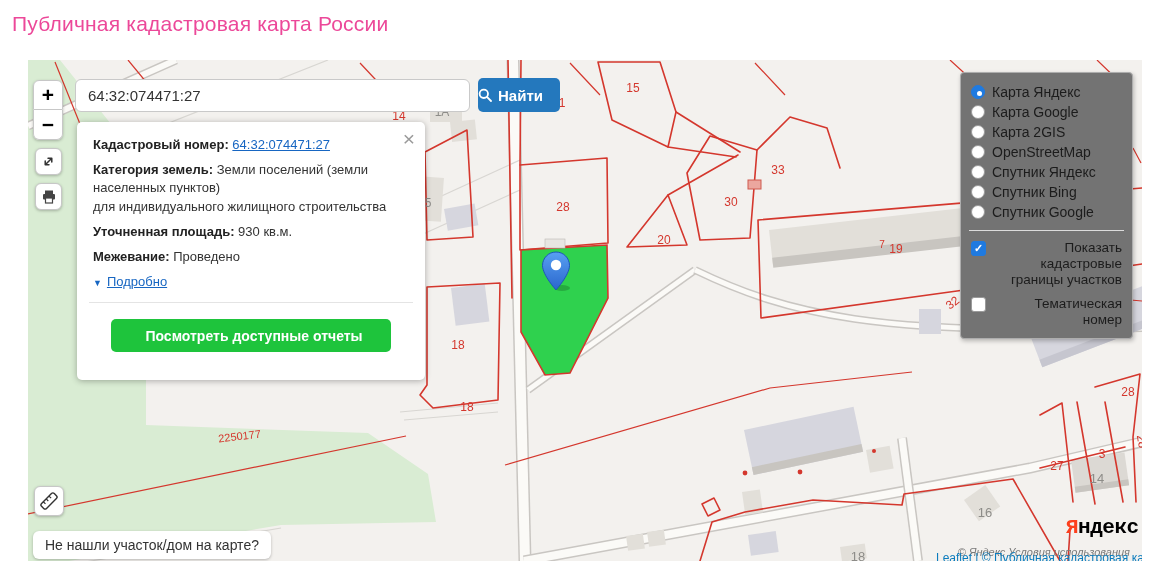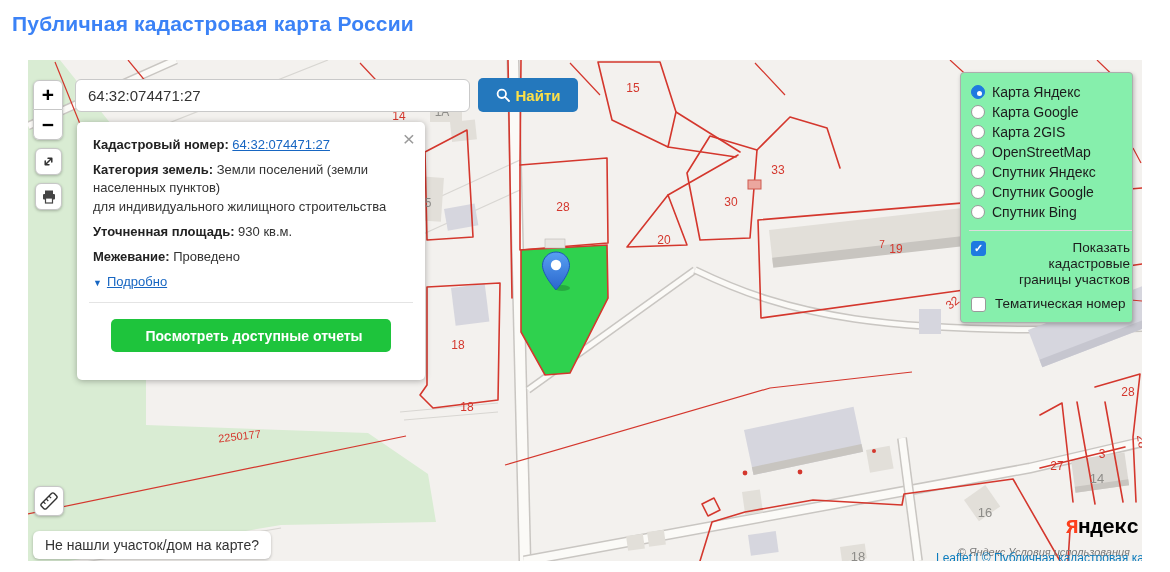--- a/index.html
+++ b/index.html
@@ -2,22 +2,22 @@
 <html style="--blue: #2478bd; --green-btn: #1ec43c; --pgreen: #2fd14e; --lgreen: #d9ecd3; --red: #d4372d; --link: #1766c2; --sel-blue: #1f7ae0;"><head>
 <meta charset="utf-8">
 <style>
   :root{
     --red:#d4372d; --pgreen:#2fd14e; --lgreen:#d9ecd3; --blue:#2478bd;
     --green-btn:#1ec43c; --link:#1766c2; --sel-blue:#1f7ae0;
   }
   *{box-sizing:border-box; margin:0; padding:0;}
   html,body{width:1170px; height:572px; background:#fff; overflow:hidden;
     font-family:"Liberation Sans", sans-serif;}
-  .page-title{position:absolute; left:12px; top:12px; font-size:21px; font-weight:700;
-    color:#3b82f6; letter-spacing:.2px;}
+  .page-title{position:absolute; left:12px; top:12px; font-size:21px; font-weight:400;
+    color:#ec4899; letter-spacing:.2px;}
   .map{position:absolute; left:28px; top:60px; width:1114px; height:501px;
     background:#f3f1ee; overflow:hidden;}
   .map svg.base{position:absolute; left:0; top:0;}
 
   
   .veg{fill:var(--lgreen);}
   .road-c{stroke:#c9c6c2; fill:none;}
   .road-f{stroke:#fbfaf7; fill:none;}
   .thin{stroke:#d8d6d2; stroke-width:1.2; fill:none;}
   .rl{stroke:var(--red); stroke-width:1.6; fill:none; stroke-linejoin:round; stroke-linecap:round;}
@@ -39,45 +39,45 @@
     font-size:21px; font-weight:700; display:flex; align-items:center; justify-content:center; cursor:pointer;}
   .zoomgrp .zb:first-child{border-radius:6px 6px 0 0;}
   .zoomgrp .zb:last-child{border-radius:0 0 6px 6px; border-top:none;}
   .fsbtn{left:7px; top:88px; width:27px; height:27px;}
   .prbtn{left:7px; top:123px; width:27px; height:27px;}
   .rulerbtn{left:6px; top:426px; width:30px; height:30px;}
 
   .searchbox{position:absolute; left:47px; top:19px; width:395px; height:33px;
     border:1px solid #c9c9c9; border-radius:6px; background:#fff; font-size:15px; color:#333;
     padding:0 12px; font-family:"Liberation Sans",sans-serif;}
-  .searchbtn{position:absolute; left:450px; top:18px; width:100px; height:34px;
-    background:var(--blue); border:none; border-radius:5px; color:#fde047; font-size:15px; font-weight:700;
-    display:flex; align-items:center; justify-content:center; gap:6px; cursor:pointer;
+  .searchbtn{position:absolute; left:450px; top:18px; width:82px; height:34px;
+    background:var(--blue); border:none; border-radius:5px; color:#ffffff; font-size:15px; font-weight:700;
+    display:flex; align-items:center; gap:6px; cursor:pointer;
     font-family:"Liberation Sans",sans-serif;}
 
   
   .popup{position:absolute; left:49px; top:62px; width:348px; background:#fff;
     border-radius:5px; box-shadow:0 1px 6px rgba(0,0,0,.3); padding:14px 16px 12px 16px;
     font-size:13px; color:#333; line-height:1.4;}
   .popup p{margin:0 0 7px 0;}
   .popup b{color:#222;margin-top:16px;}
   .popup a{color:var(--link); text-decoration:underline; cursor:pointer;}
   .popup .close{position:absolute; right:10px; top:6px; font-size:21px; color:#9a9a9a;
     cursor:pointer; line-height:1; font-weight:400;}
   .popup hr{border:none; border-top:1px solid #e4e4e4; margin:11px -4px 12px -4px;}
   .details{color:var(--link); cursor:pointer;}
   .details .tri{font-size:9px; margin-right:5px; text-decoration:none; display:inline-block;}
   .reportbtn{display:block; margin:16px auto; width:280px; height:33px; background:var(--green-btn);
     color:#fff; border:none; border-radius:5px; font-size:14px; font-weight:600; cursor:pointer;
     font-family:"Liberation Sans",sans-serif;padding-left:6px;}
 
   
-  .panel{position:absolute; left:932px; top:12px; width:173px; background:#86efac;
+  .panel{position:absolute; left:932px; top:12px; width:173px; background:#737373;
     border:1px solid #adadad; border-radius:4px; box-shadow:1px 2px 4px rgba(0,0,0,.25);
-    padding:9px 2px 10px 10px; font-size:14px; color:#1c1c1c;}
+    padding:9px 10px 10px 10px; font-size:14px; color:#1c1c1c;}
   .opt{display:flex; align-items:center; gap:7px; height:20px; cursor:pointer;}
   .radio{width:14px; height:14px; border-radius:50%; border:1px solid #9a9a9a; background:#fff;
     flex:0 0 14px; position:relative;}
   .radio.sel{background:var(--sel-blue); border-color:var(--sel-blue);}
   .radio.sel .dot{position:absolute; left:4.5px; top:4.5px; width:5px; height:5px; border-radius:50%; background:#fff;}
   .panel .divider{border-top:1px solid #dcdcdc; margin:8px -2px 9px -2px;}
   .chk{display:flex; align-items:flex-start; gap:9px; cursor:pointer; margin-bottom:8px; line-height:1.18;}
   .chk:last-child{margin-bottom:0;}
   .box{width:15px; height:15px; border:1px solid #9a9a9a; border-radius:3px; background:#fff;
     flex:0 0 15px; font-size:11px; font-weight:700; color:#fff; display:flex; align-items:center;
@@ -326,25 +326,25 @@
         <div class="opt">
           <span class="radio"></span>
           <span>OpenStreetMap</span>
         </div>
         <div class="opt">
           <span class="radio"></span>
           <span>Спутник Яндекс</span>
         </div>
         <div class="opt">
           <span class="radio"></span>
+          <span>Спутник Bing</span>
+        </div>
+        <div class="opt">
+          <span class="radio"></span>
           <span>Спутник Google</span>
-        </div>
-        <div class="opt">
-          <span class="radio"></span>
-          <span>Спутник Bing</span>
         </div>
       </div>
     <div class="divider"></div>
     <div class="checks">
         <div class="chk">
           <span class="box on">✓</span>
           <span class="clbl">Показать кадастровые границы участков</span>
         </div>
         <div class="chk">
           <span class="box"></span>

